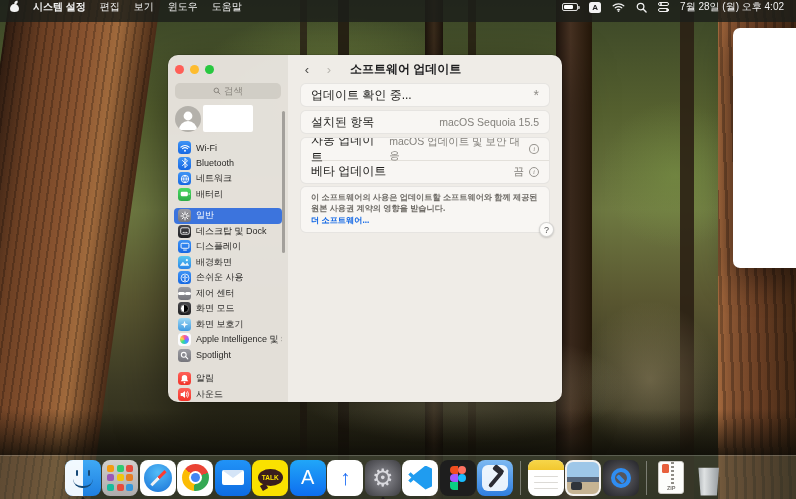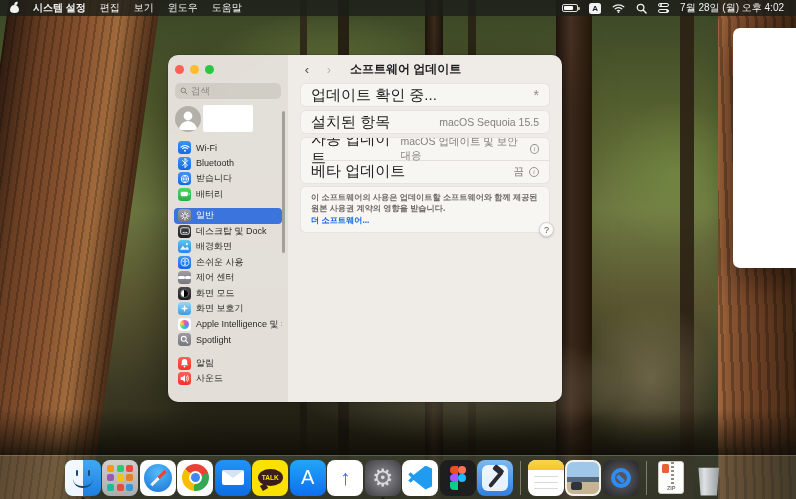--- a/index.html
+++ b/index.html
@@ -25,22 +25,22 @@
     background:repeating-linear-gradient(90deg,rgba(0,0,0,.22) 0 2px,transparent 2px 8px); }
   .trunk-right { left:718px; top:0; width:90px; height:520px;
     background:linear-gradient(90deg,#a5693d 0%,#8a5633 12%,#6b3f24 45%,#33200f 100%); }
   .trunk-right::after { content:""; position:absolute; inset:0;
     background:repeating-linear-gradient(88deg,rgba(0,0,0,.25) 0 3px,transparent 3px 9px); }
   .mist1 { left:290px; top:330px; width:340px; height:115px; background:radial-gradient(ellipse,rgba(214,202,160,.45),transparent 70%); }
   .mist2 { left:580px; top:300px; width:140px; height:160px; background:radial-gradient(ellipse,rgba(190,170,130,.35),transparent 70%); }
   .ground { left:0; bottom:44px; width:100%; height:46px; background:linear-gradient(180deg,transparent,rgba(12,11,6,.8)); }
 
   
-  .menubar { position:absolute; z-index:50; top:0; left:0; width:100%; height:16px;
-    background:rgba(28,30,26,.82); display:flex; align-items:center; color:#f2f2f2; font-size:10px; }
+  .menubar { position:absolute; z-index:50; top:0; left:0; width:100%; height:22px;
+    background:rgba(28,30,26,.82); display:flex; align-items:flex-start; color:#f2f2f2; font-size:10px; }
   .mb-left { display:flex; align-items:center; gap:14px; padding-left:10px; }
   .apple { position:relative; width:9px; height:10px; }
   .apple-body { position:absolute; left:0; bottom:0; width:9px; height:8px; background:#f2f2f2;
     border-radius:48% 48% 50% 50%/ 60% 60% 42% 42%; }
   .apple-leaf { position:absolute; right:1px; top:-1px; width:4px; height:3px; background:#f2f2f2;
     border-radius:80% 0 80% 0; transform:rotate(-20deg); }
   .mb-app { font-weight:bold; }
   .mb-right { margin-left:auto; display:flex; align-items:center; gap:11px; padding-right:12px; }
   .battery { position:relative; width:16px; height:8px; border:1px solid rgba(255,255,255,.85); border-radius:2px; }
   .battery::after { content:""; position:absolute; right:-3px; top:2px; width:2px; height:3px; background:rgba(255,255,255,.7); border-radius:0 1px 1px 0; }
@@ -59,21 +59,21 @@
     background:#fff; border-radius:7px 0 0 7px; box-shadow:0 12px 34px rgba(0,0,0,.45); }
 
   
   .win { position:absolute; z-index:30; left:168px; top:55px; width:394px; height:347px;
     border-radius:10px; overflow:hidden; box-shadow:0 18px 50px rgba(0,0,0,.5), 0 0 0 .5px rgba(0,0,0,.25); display:flex; }
   .sidebar { position:relative; width:120px; background:rgba(230,226,219,.985); flex:none; }
   .lights { position:absolute; left:7px; top:10px; display:flex; gap:6px; }
   .light { width:9px; height:9px; border-radius:50%; }
   .l-close{ background:#ff5f57; } .l-min{ background:#febc2e; } .l-zoom{ background:#28c840; }
   .search { position:absolute; left:7px; top:28px; width:106px; height:16px; background:rgba(118,112,102,.16);
-    border-radius:5px; display:flex; align-items:center; gap:3px; padding:0 5px; color:#8a867f; font-size:9.5px; }
+    border-radius:5px; display:flex; align-items:center; gap:3px; padding:0 5px; color:#8a867f; font-size:9.5px;justify-content:center; }
   .avatar-row { position:absolute; left:7px; top:50px; width:106px; height:28px; display:flex; align-items:center; }
   .avatar { width:26px; height:26px; border-radius:50%; background:#b4b1ab; overflow:hidden; flex:none;
     display:flex; align-items:center; justify-content:center; }
   .redact { position:absolute; left:28px; top:0; width:50px; height:27px; background:#fff; border-radius:2px; }
   .sb-list { position:absolute; left:6px; top:85px; width:108px; display:flex; flex-direction:column; }
   .sb-item { height:15.5px; display:flex; align-items:center; gap:5px; padding:0 4px; border-radius:4px;
     font-size:9px; color:#2b2a28; white-space:nowrap; overflow:hidden; }
   .sb-item.sel { background:#3c74dd; color:#fff; }
   .gap-a { margin-top:6px;text-align:right; } .gap-b { margin-top:8px; }
   .ic { width:13px; height:13px; border-radius:3.5px; flex:none; display:flex; align-items:center; justify-content:center; overflow:hidden; }
@@ -93,21 +93,21 @@
   .scrollbar { position:absolute; left:114px; top:56px; width:3px; height:142px; background:#8e8b86; border-radius:2px; opacity:.75; }
 
   .main { position:relative; flex:1; background:#efece7; }
   .hdr { position:absolute; top:0; left:0; right:0; height:28px; display:flex; align-items:center; padding-left:12px; gap:8px; }
   .nav-btn { font-size:13px; color:#4b4a48; width:14px; text-align:center; }
   .nav-btn.fwd { color:#b9b6b0; }
   .win-title { font-size:12px; font-weight:bold; color:#1d1d1f; margin-left:6px; }
   .card { position:absolute; left:12px; right:12px; background:#f8f6f3; border:.5px solid rgba(0,0,0,.07);
     border-radius:6px; overflow:hidden; }
   .row { height:22px; display:flex; align-items:center; padding:0 10px; gap:6px; }
-  .row-label { font-size:15px; color:#21201e; }
+  .row-label { font-size:12px; color:#21201e; }
   .row-value { margin-left:auto; font-size:10.5px; color:#83807b; display:flex; align-items:center; gap:5px; }
   .divider { height:.5px; background:#e3e0da; margin-left:10px; }
   .spinner { color:#8e8b86; font-size:14px; line-height:10px; }
   .info { width:10px; height:10px; border-radius:50%; border:1px solid #96938e; color:#96938e;
     font-size:7px; font-family:"Liberation Serif",serif; font-style:italic; display:flex; align-items:center; justify-content:center; }
   .card-footer { top:131px; padding:5px 10px 6px;font-weight:bold; }
   .foot-text { font-size:8.2px; color:#6e6b66; line-height:1.35; }
   .foot-link { font-size:8.2px; color:#0b63e5; margin-top:1px; }
   .help-btn { position:absolute; right:8px; top:167px; width:15px; height:15px; border-radius:50%;
     background:#fdfcfa; border:.5px solid rgba(0,0,0,.15); box-shadow:0 1px 2px rgba(0,0,0,.18);
@@ -288,21 +288,21 @@
             </span>
           <span>Bluetooth</span>
         </div>
         <div class="sb-item">
           <span class="ic ic-blue">
               <svg width="10" height="10" viewBox="0 0 14 14">
                 <circle cx="7" cy="7" r="5.2" stroke="#fff" stroke-width="1.3" fill="none"></circle>
                 <path d="M1.8 7h10.4M7 1.8c2.6 3.2 2.6 7.2 0 10.4-2.6-3.2-2.6-7.2 0-10.4z" stroke="#fff" stroke-width="1.1" fill="none"></path>
               </svg>
             </span>
-          <span>받습니다</span>
+          <span>네트워크</span>
         </div>
         <div class="sb-item">
           <span class="ic ic-green">
               <svg width="10" height="6" viewBox="0 0 14 8">
                 <rect x="1" y="1" width="10" height="6" rx="1.5" fill="#fff"></rect>
                 <rect x="12" y="3" width="1.6" height="2" rx=".5" fill="#fff"></rect>
               </svg>
             </span>
           <span>배터리</span>
         </div>
@@ -318,20 +318,29 @@
         <div class="sb-item">
           <span class="ic ic-dark">
               <svg width="10" height="8" viewBox="0 0 14 11">
                 <rect x="1" y="1" width="12" height="9" rx="2" fill="none" stroke="#fff" stroke-width="1.2"></rect>
                 <circle cx="4.5" cy="7.5" r=".9" fill="#fff"></circle>
                 <circle cx="7" cy="7.5" r=".9" fill="#fff"></circle>
                 <circle cx="9.5" cy="7.5" r=".9" fill="#fff"></circle>
               </svg>
             </span>
           <span>데스크탑 및 Dock</span>
+        </div>
+        <div class="sb-item">
+          <span class="ic ic-blue">
+              <svg width="10" height="9" viewBox="0 0 14 12">
+                <rect x="1.5" y="1.5" width="11" height="7" rx="1.5" fill="none" stroke="#fff" stroke-width="1.3"></rect>
+                <path d="M5 11h4" stroke="#fff" stroke-width="1.3" stroke-linecap="round"></path>
+              </svg>
+            </span>
+          <span>디스플레이</span>
         </div>
         <div class="sb-item">
           <span class="ic ic-wall">
               <svg width="11" height="11" viewBox="0 0 14 14">
                 <path d="M1 11l4-5 3 3.5L10.5 7 13 11z" fill="#fff" opacity=".9"></path>
                 <circle cx="10" cy="4" r="1.4" fill="#fff" opacity=".9"></circle>
               </svg>
             </span>
           <span>배경화면</span>
         </div>

